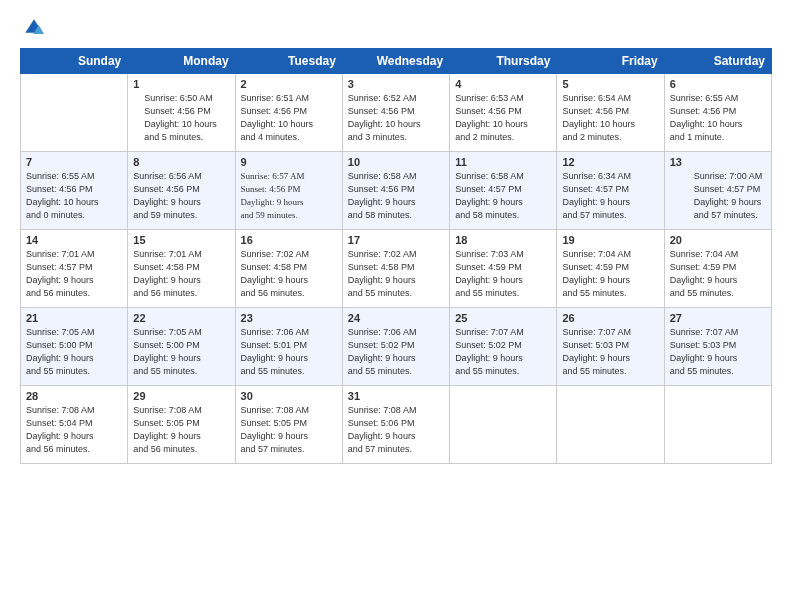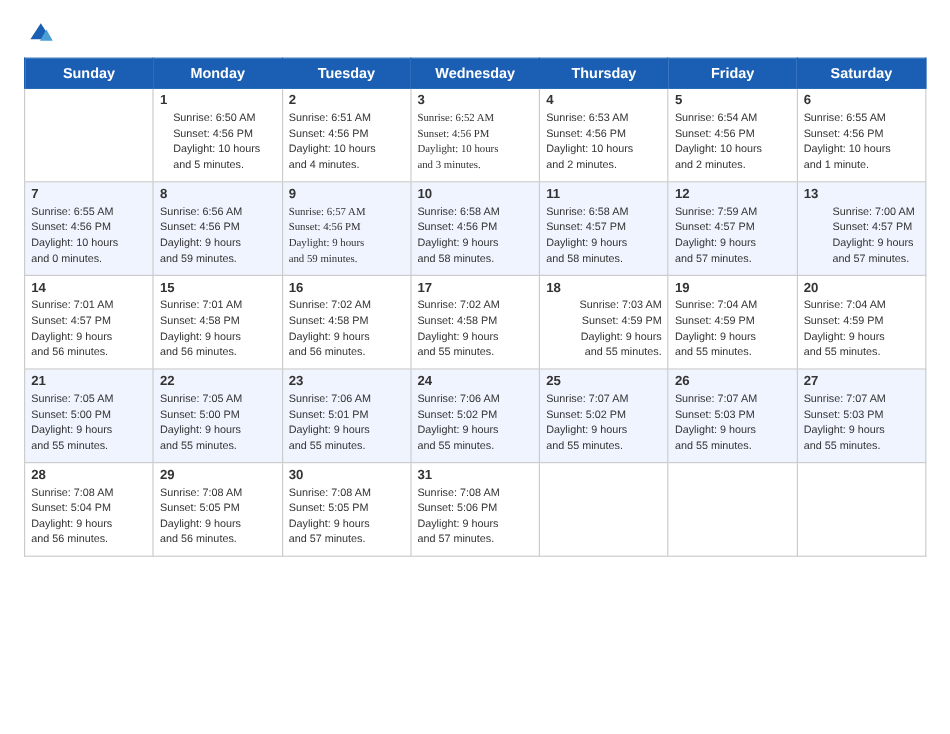--- a/index.html
+++ b/index.html
@@ -62,21 +62,21 @@
       margin-top: 2px;
     }
     table {
       width: 100%;
       border-collapse: collapse;
       table-layout: fixed;
     }
     thead tr th {
       background: #1a5fb4;
       color: #fff;
-      text-align: center;
+      text-align: right;
       padding: 5px 6px;
       font-size: 12px;
       font-weight: bold;
       border: 1px solid #1a5fb4;
     }
     tbody tr td {
       vertical-align: top;
       border: 1px solid #ccc;
       padding: 4px 5px;
       font-size: 9.5px;
@@ -148,21 +148,21 @@
           </td>
           <td>
             <span class="day-number">2</span>
             <div class="day-info" style="white-space: pre-line;">Sunrise: 6:51 AM
 Sunset: 4:56 PM
 Daylight: 10 hours
 and 4 minutes.</div>
           </td>
           <td>
             <span class="day-number">3</span>
-            <div class="day-info" style="white-space: pre-line; font-family: Liberation Serif, serif;">Sunrise: 6:52 AM
+            <div class="day-info" style="white-space: pre-line;">Sunrise: 6:52 AM
 Sunset: 4:56 PM
 Daylight: 10 hours
 and 3 minutes.</div>
           </td>
           <td>
             <span class="day-number">4</span>
             <div class="day-info" style="white-space: pre-line;">Sunrise: 6:53 AM
 Sunset: 4:56 PM
 Daylight: 10 hours
 and 2 minutes.</div>
@@ -213,21 +213,21 @@
           </td>
           <td>
             <span class="day-number">11</span>
             <div class="day-info" style="white-space: pre-line;">Sunrise: 6:58 AM
 Sunset: 4:57 PM
 Daylight: 9 hours
 and 58 minutes.</div>
           </td>
           <td>
             <span class="day-number">12</span>
-            <div class="day-info" style="white-space: pre-line;">Sunrise: 7:59 AM
+            <div class="day-info" style="white-space: pre-line;">Sunrise: 6:34 AM
 Sunset: 4:57 PM
 Daylight: 9 hours
 and 57 minutes.</div>
           </td>
           <td>
             <span class="day-number">13</span>
             <div class="day-info" style="white-space: pre-line; margin-left: 24px;">Sunrise: 7:00 AM
 Sunset: 4:57 PM
 Daylight: 9 hours
 and 57 minutes.</div>
@@ -257,21 +257,21 @@
           </td>
           <td>
             <span class="day-number">17</span>
             <div class="day-info" style="white-space: pre-line;">Sunrise: 7:02 AM
 Sunset: 4:58 PM
 Daylight: 9 hours
 and 55 minutes.</div>
           </td>
           <td>
             <span class="day-number">18</span>
-            <div class="day-info" style="white-space: pre-line; text-align: right;">Sunrise: 7:03 AM
+            <div class="day-info" style="white-space: pre-line;">Sunrise: 7:03 AM
 Sunset: 4:59 PM
 Daylight: 9 hours
 and 55 minutes.</div>
           </td>
           <td>
             <span class="day-number">19</span>
             <div class="day-info" style="white-space: pre-line;">Sunrise: 7:04 AM
 Sunset: 4:59 PM
 Daylight: 9 hours
 and 55 minutes.</div>

